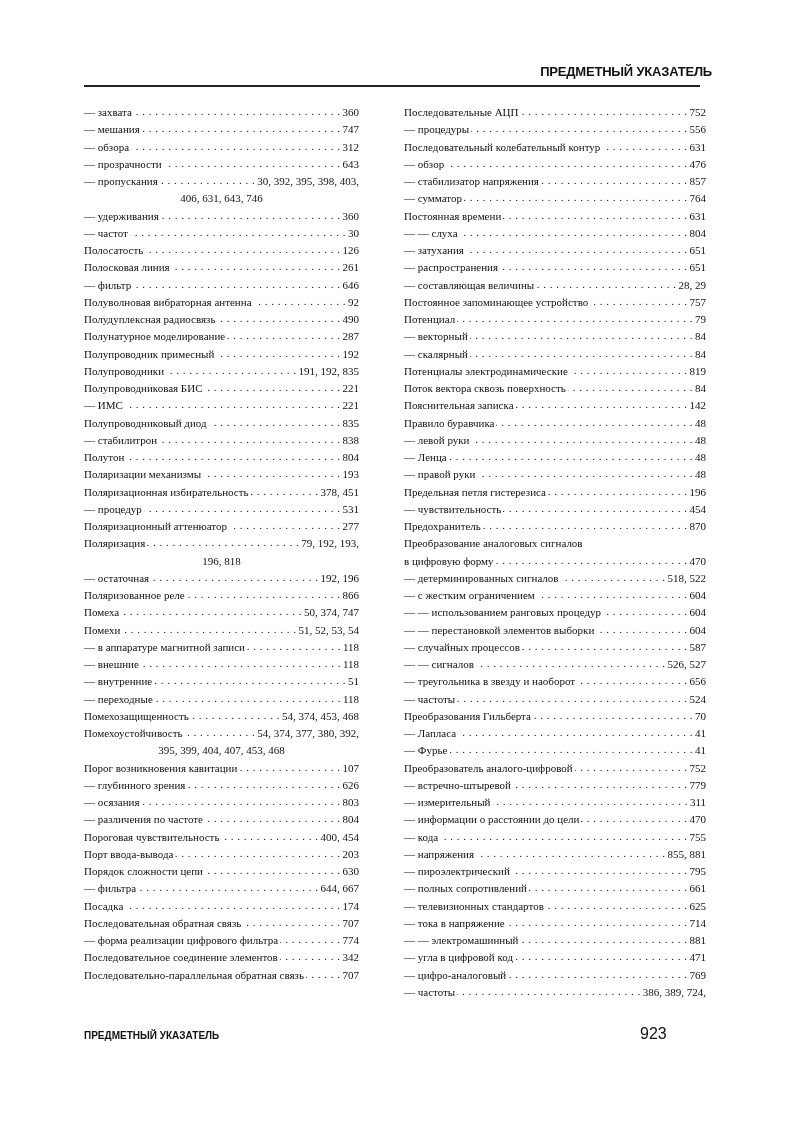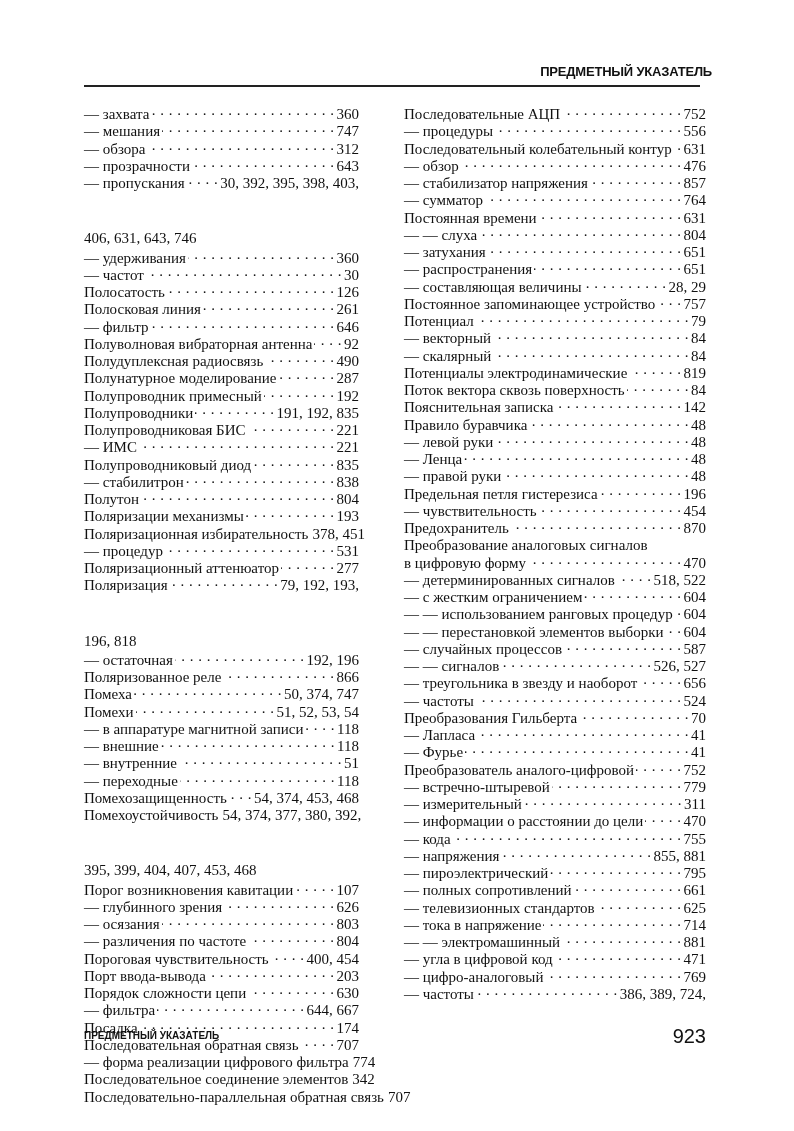--- a/index.html
+++ b/index.html
@@ -8,44 +8,44 @@
     position: absolute; left: 84px; top: 64px; width: 628px;
     text-align: right; font-family: "Liberation Sans", sans-serif;
     font-weight: bold; font-size: 13px; letter-spacing: -0.2px; color: #111;
   }
   .head-rule {
     position: absolute; left: 84px; top: 85px; width: 616px; height: 0;
     border-top: 2px solid #222;
   }
   .col {
     position: absolute; top: 104px; width: 275px;
-    font-family: "Liberation Serif", serif; font-size: 15px; line-height: 17.25px;
+    font-family: "Liberation Serif", serif; font-size: 11px; line-height: 17.25px;
   }
   .col-left { left: 84px; }
   .col-right { left: 404px; width: 302px; font-family: Liberation Serif, serif; }
   .entry { display: flex; align-items: baseline; white-space: nowrap; height: 17.25px; }
   .entry .term { flex: 0 0 auto; }
   .entry .dots {
     flex: 1 1 auto; overflow: hidden; margin: 0 2px; height: 1em;
     position: relative;
   }
   .entry .dots::after {
     content: ". . . . . . . . . . . . . . . . . . . . . . . . . . . . . . . . . . . . . . . . . . . . . . . . . . . . . . . . . . . . . . . . . . . . . . . .";
     position: absolute; right: 0; top: -2px; white-space: nowrap; letter-spacing: 0.5px;
   }
   .entry .pages { flex: 0 0 auto; text-align: right; }
   .entry.nodots .dots::after { content: ""; }
-  .cont { text-align: left; height: 17.25px; white-space: nowrap; margin-top: 40px; }
+  .cont { text-align: center; height: 17.25px; white-space: nowrap; }
   .foot-left {
     position: absolute; left: 84px; top: 1030px;
     font-family: "Liberation Sans", sans-serif; font-weight: bold; font-size: 10px; color: #111;
   }
   .foot-page {
-    position: absolute; left: 640px; top: 1025px; width: 66px; text-align: right;
-    font-family: "Liberation Sans", sans-serif; font-size: 20px; color: #111;
+    position: absolute; left: 640px; top: 1025px; width: 66px; text-align: left;
+    font-family: "Liberation Sans", sans-serif; font-size: 16px; color: #111;
   }
 </style>
 </head>
 <body>
 
 <div class="running-head">ПРЕДМЕТНЫЙ УКАЗАТЕЛЬ</div>
 <div class="head-rule"></div>
 
 <div class="col col-left" id="col-left">
     <div class="entry">

